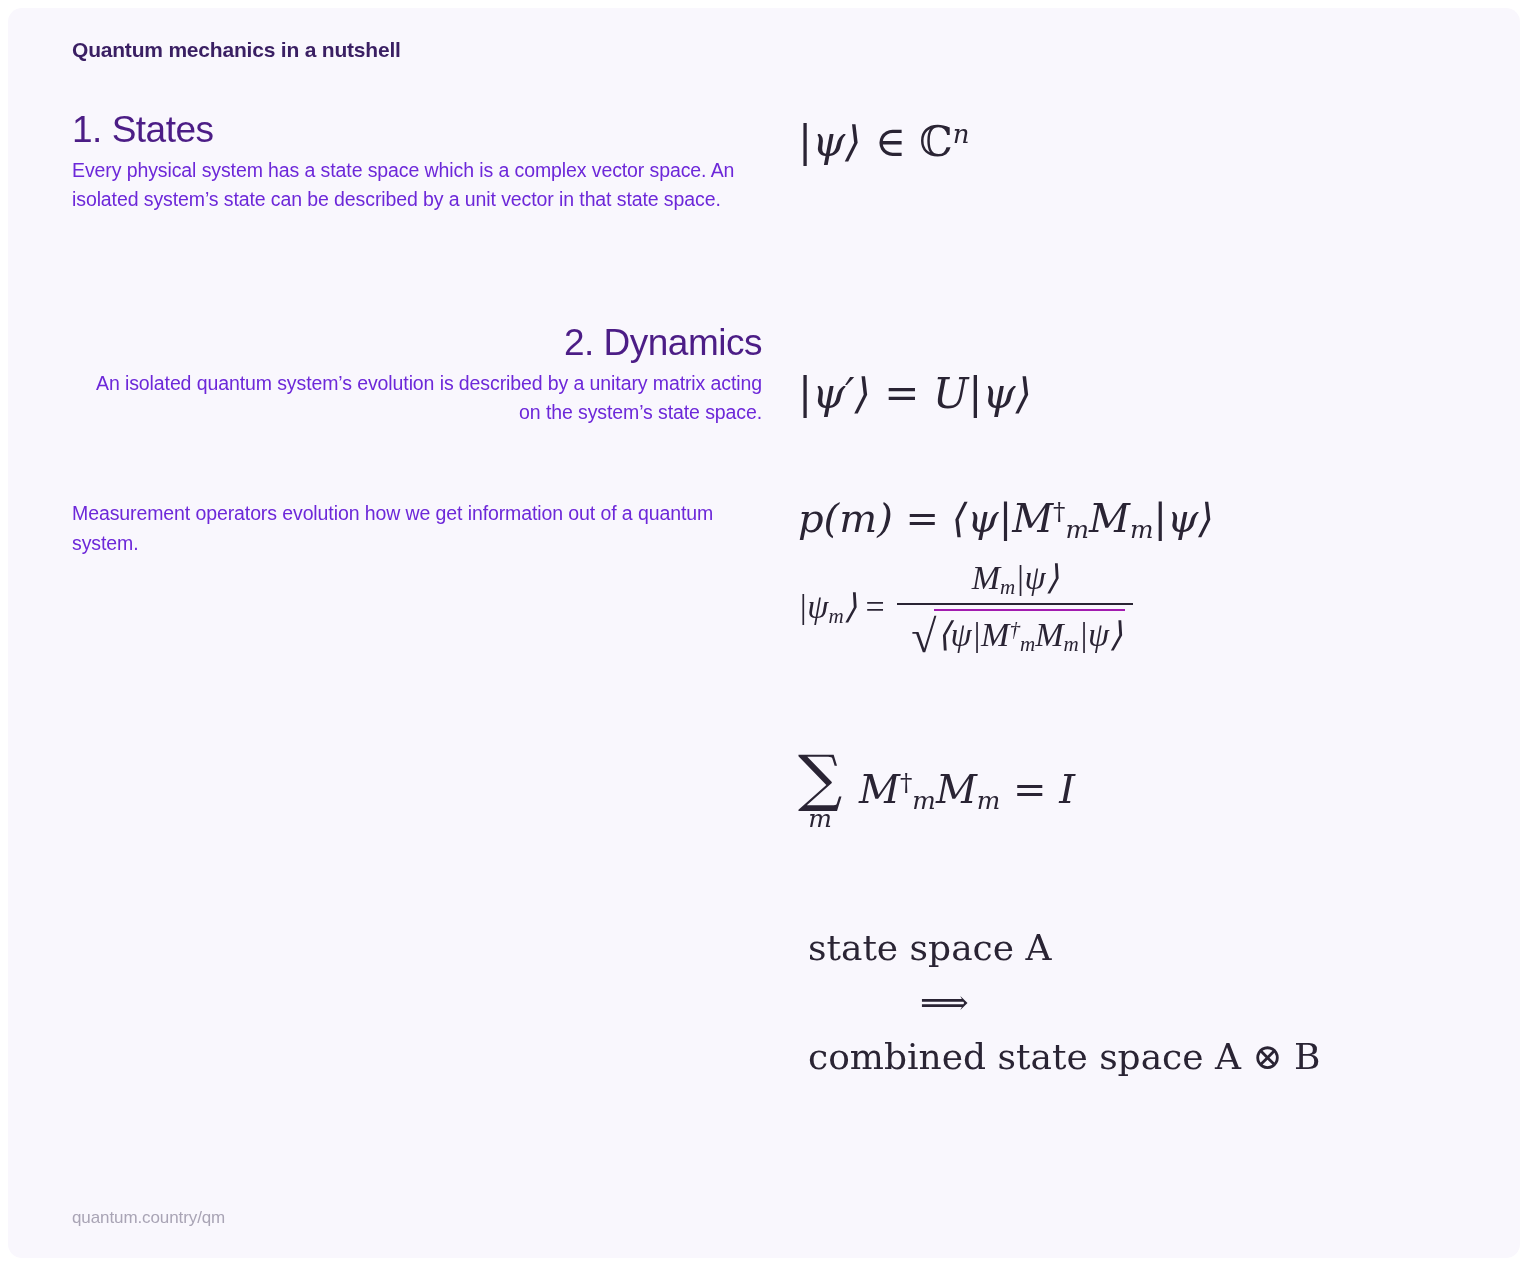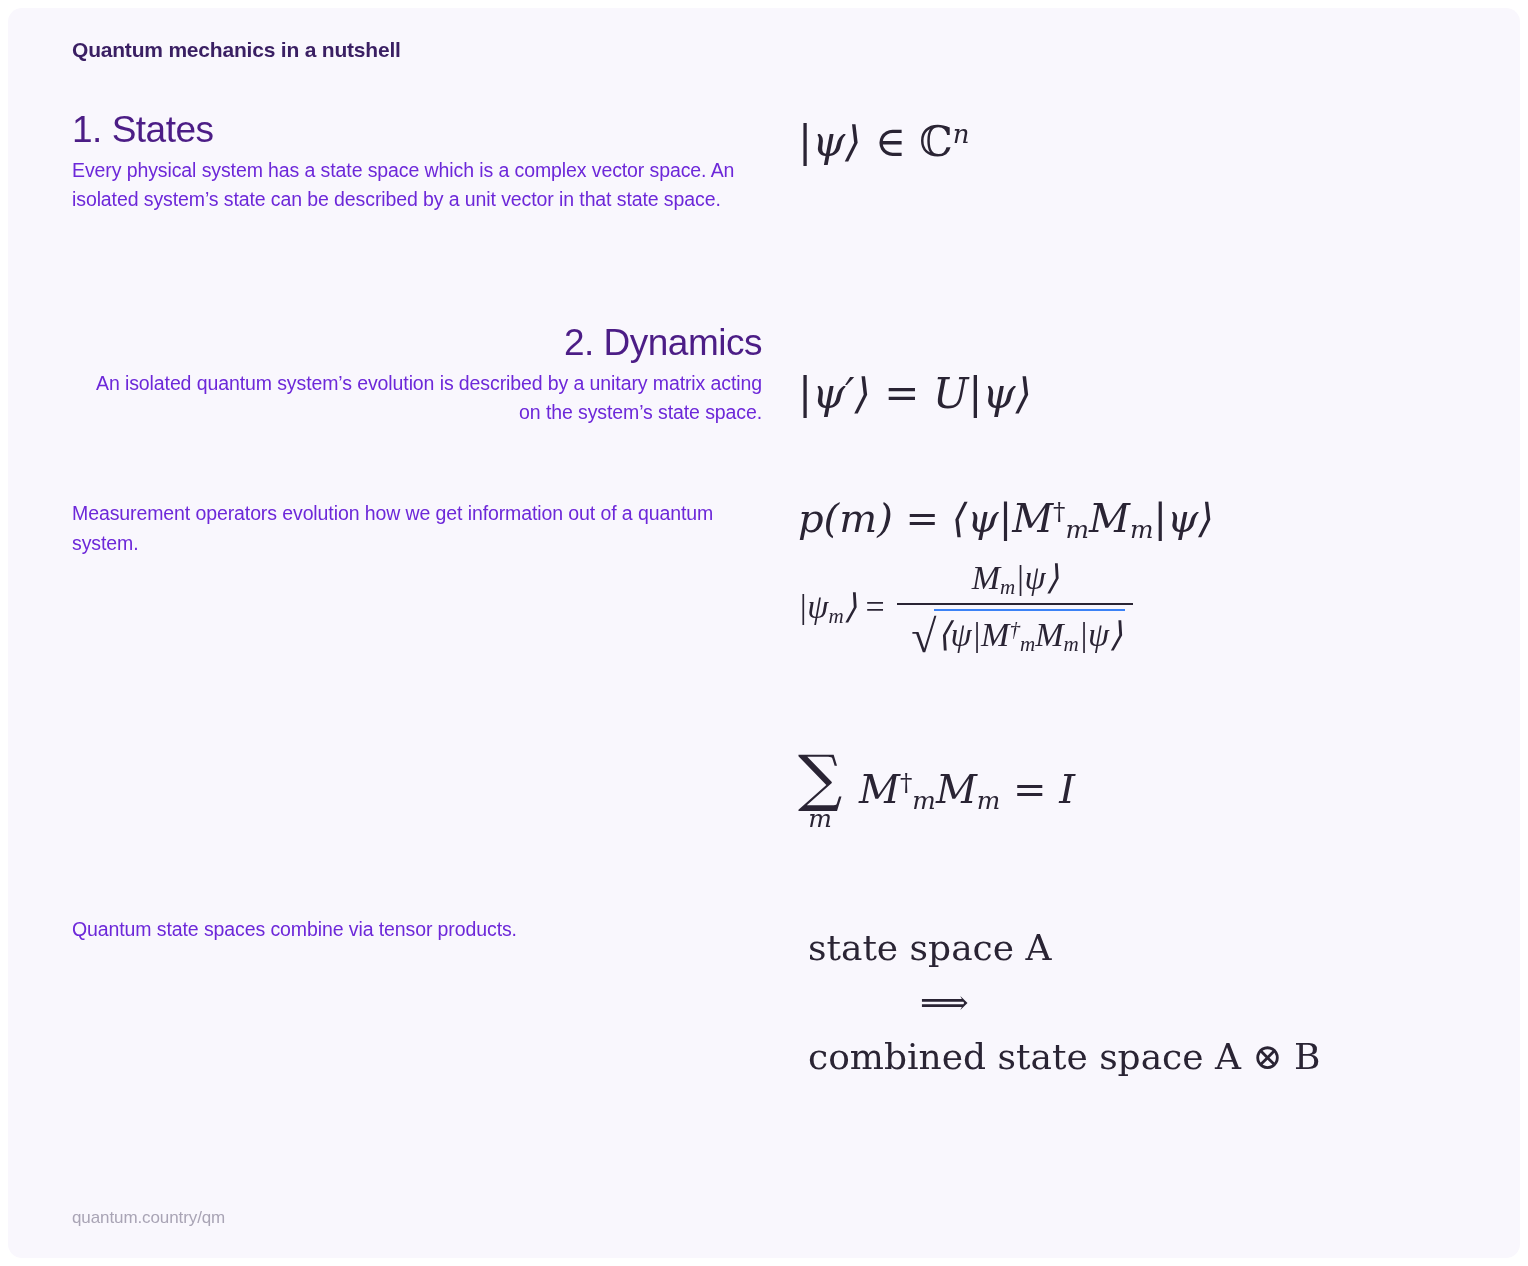--- a/index.html
+++ b/index.html
@@ -117,21 +117,21 @@
     display: inline-block;
     position: relative;
     padding-left: 6px;
   }
   .sqrt .radsym {
     font-size: 1.35em;
     vertical-align: -0.12em;
   }
   .sqrt .radicand {
     display: inline-block;
-    border-top: 2px solid #3b82f6;
+    border-top: 2px solid #a21caf;
     padding: 3px 3px 0 3px;
     margin-left: -2px;
   }
   .sumwrap {
     display: inline-block;
     text-align: center;
     vertical-align: middle;
     margin-right: 4px;
   }
   .sumwrap .sigma {
@@ -188,21 +188,20 @@
       <div class="section s2">
         <h2>2. Dynamics</h2>
         <p>An isolated quantum system’s evolution is described by a unitary matrix acting on the system’s state space.</p>
       </div>
 
       <div class="section s3">
         <p>Measurement operators evolution how we get information out of a quantum system.</p>
       </div>
 
       <div class="section s4">
-        <p>Quantum state spaces combine via tensor products.</p>
       </div>
 
     </div>
 
     <div class="col-right">
 
       <div class="math m1">
         <span class="mi">|ψ⟩</span> ∈ ℂ<sup class="sp">n</sup>
       </div>
 

